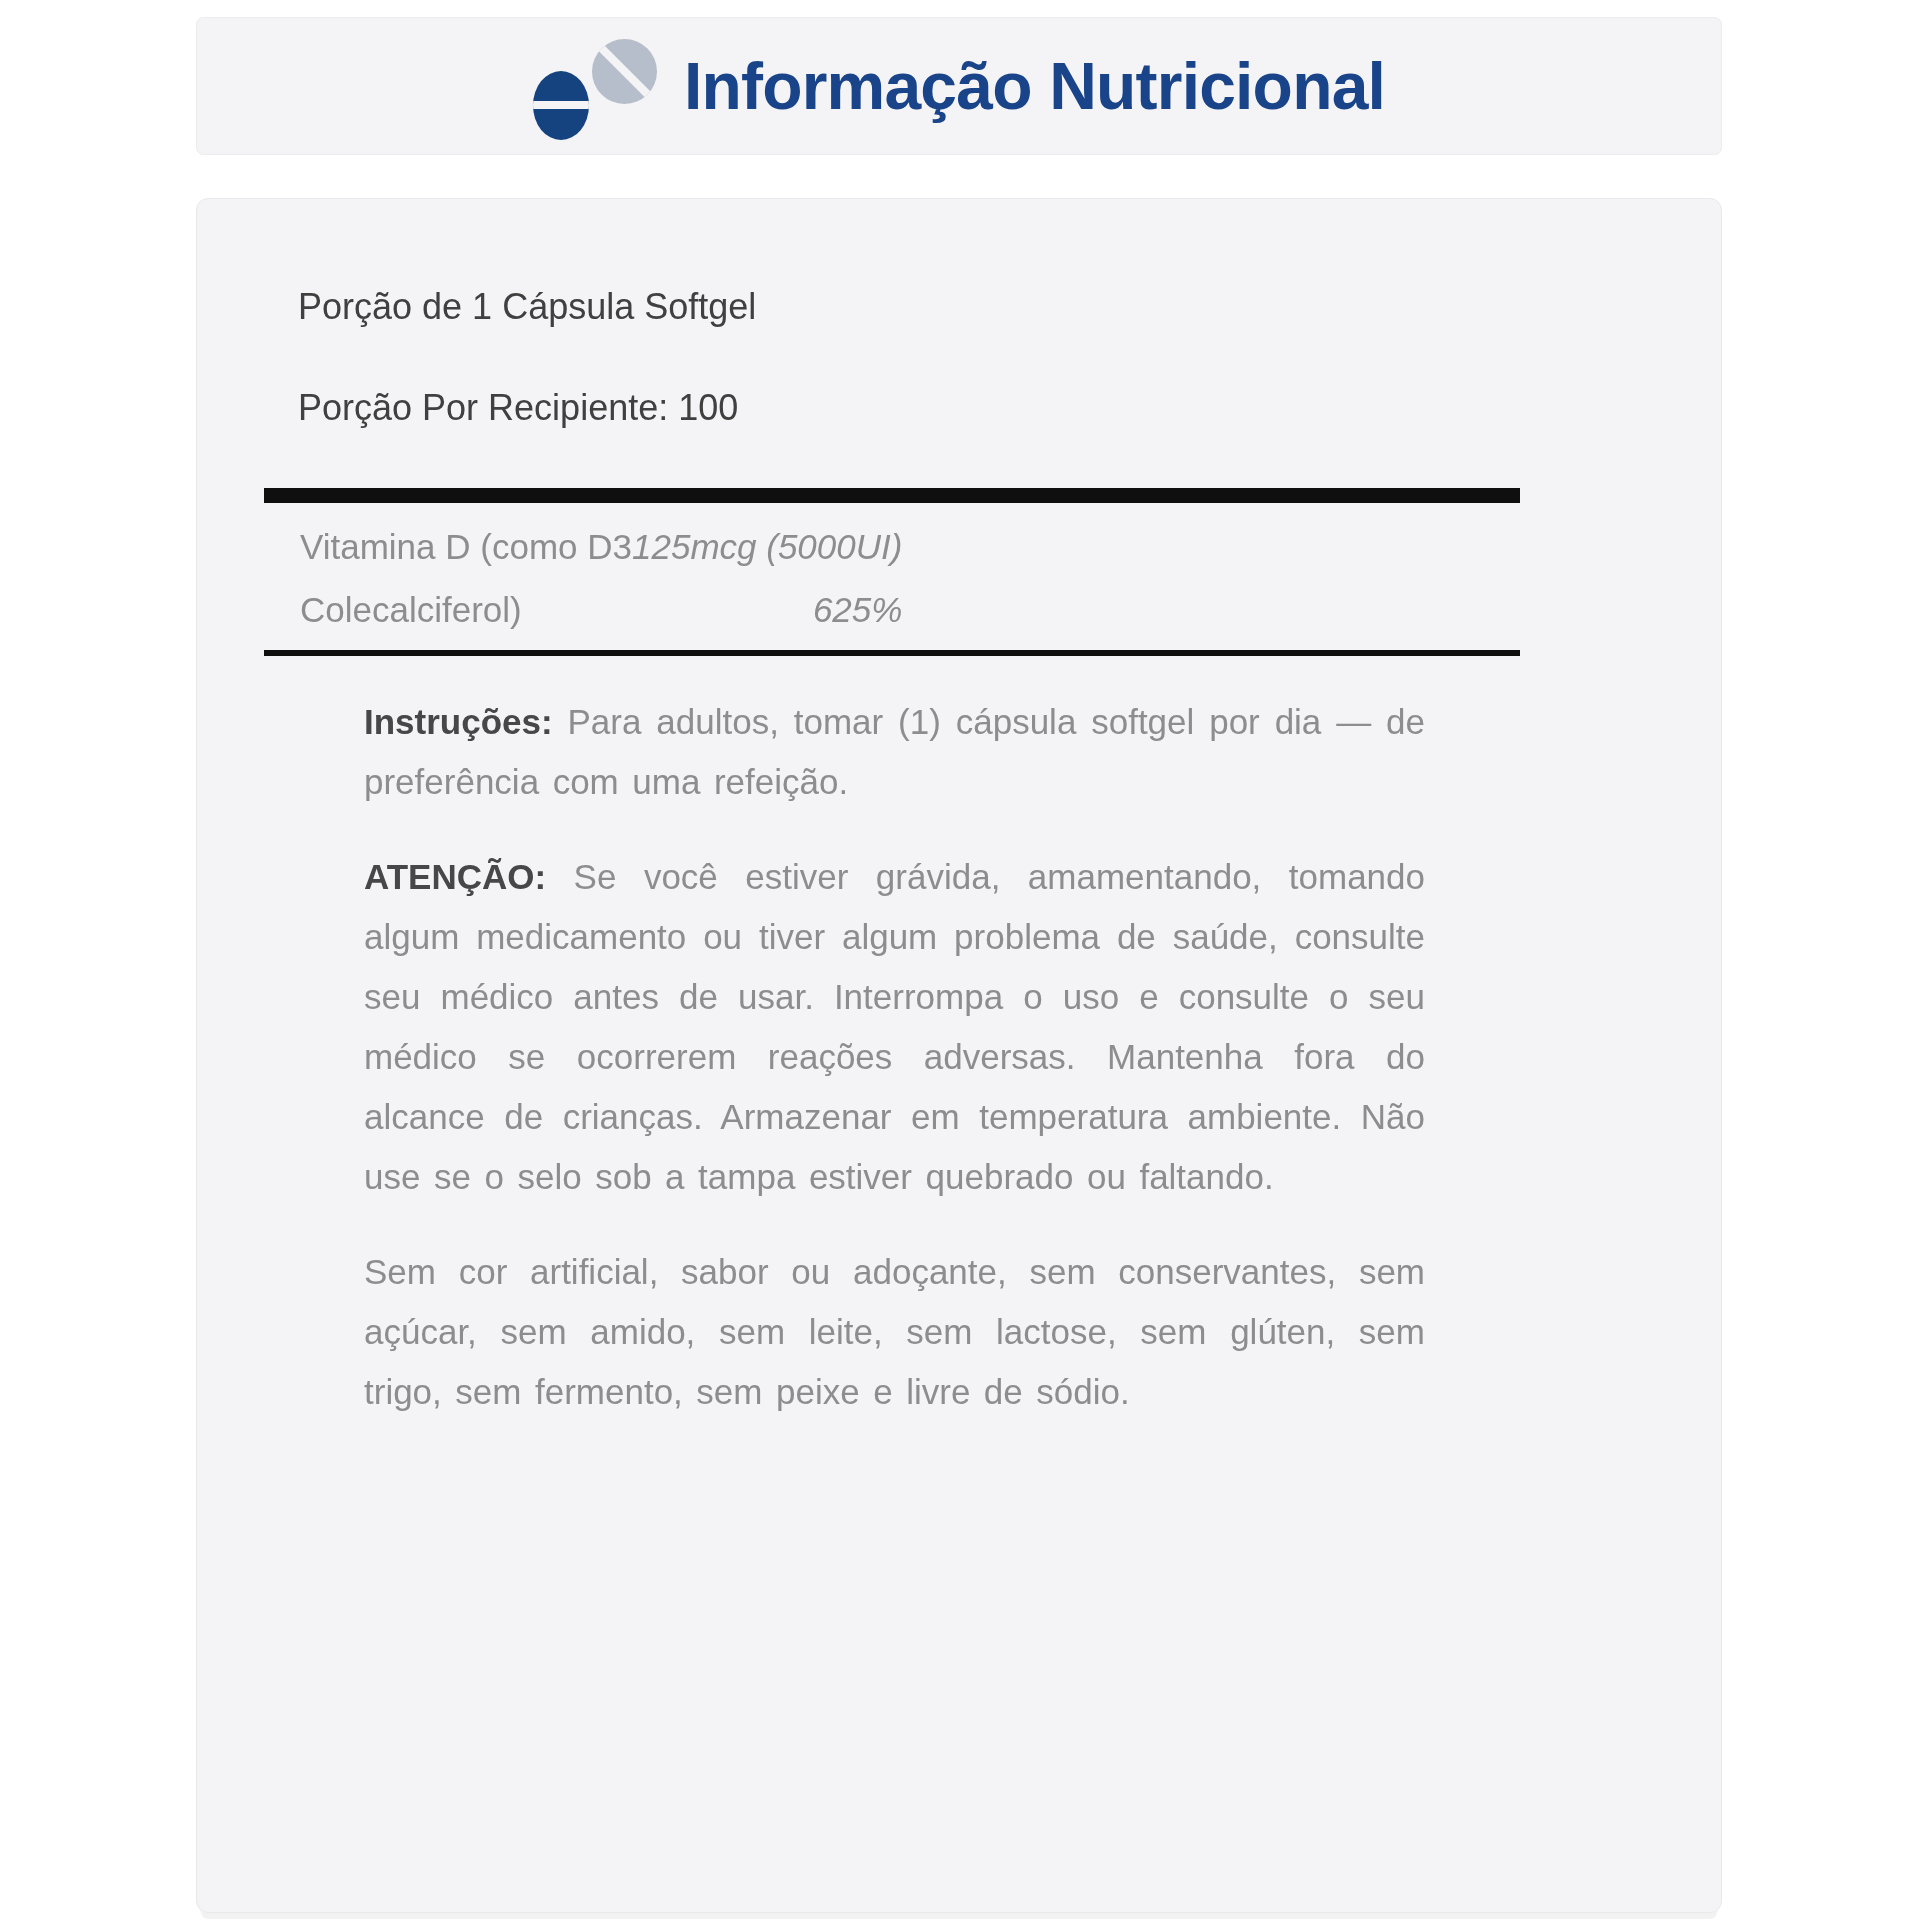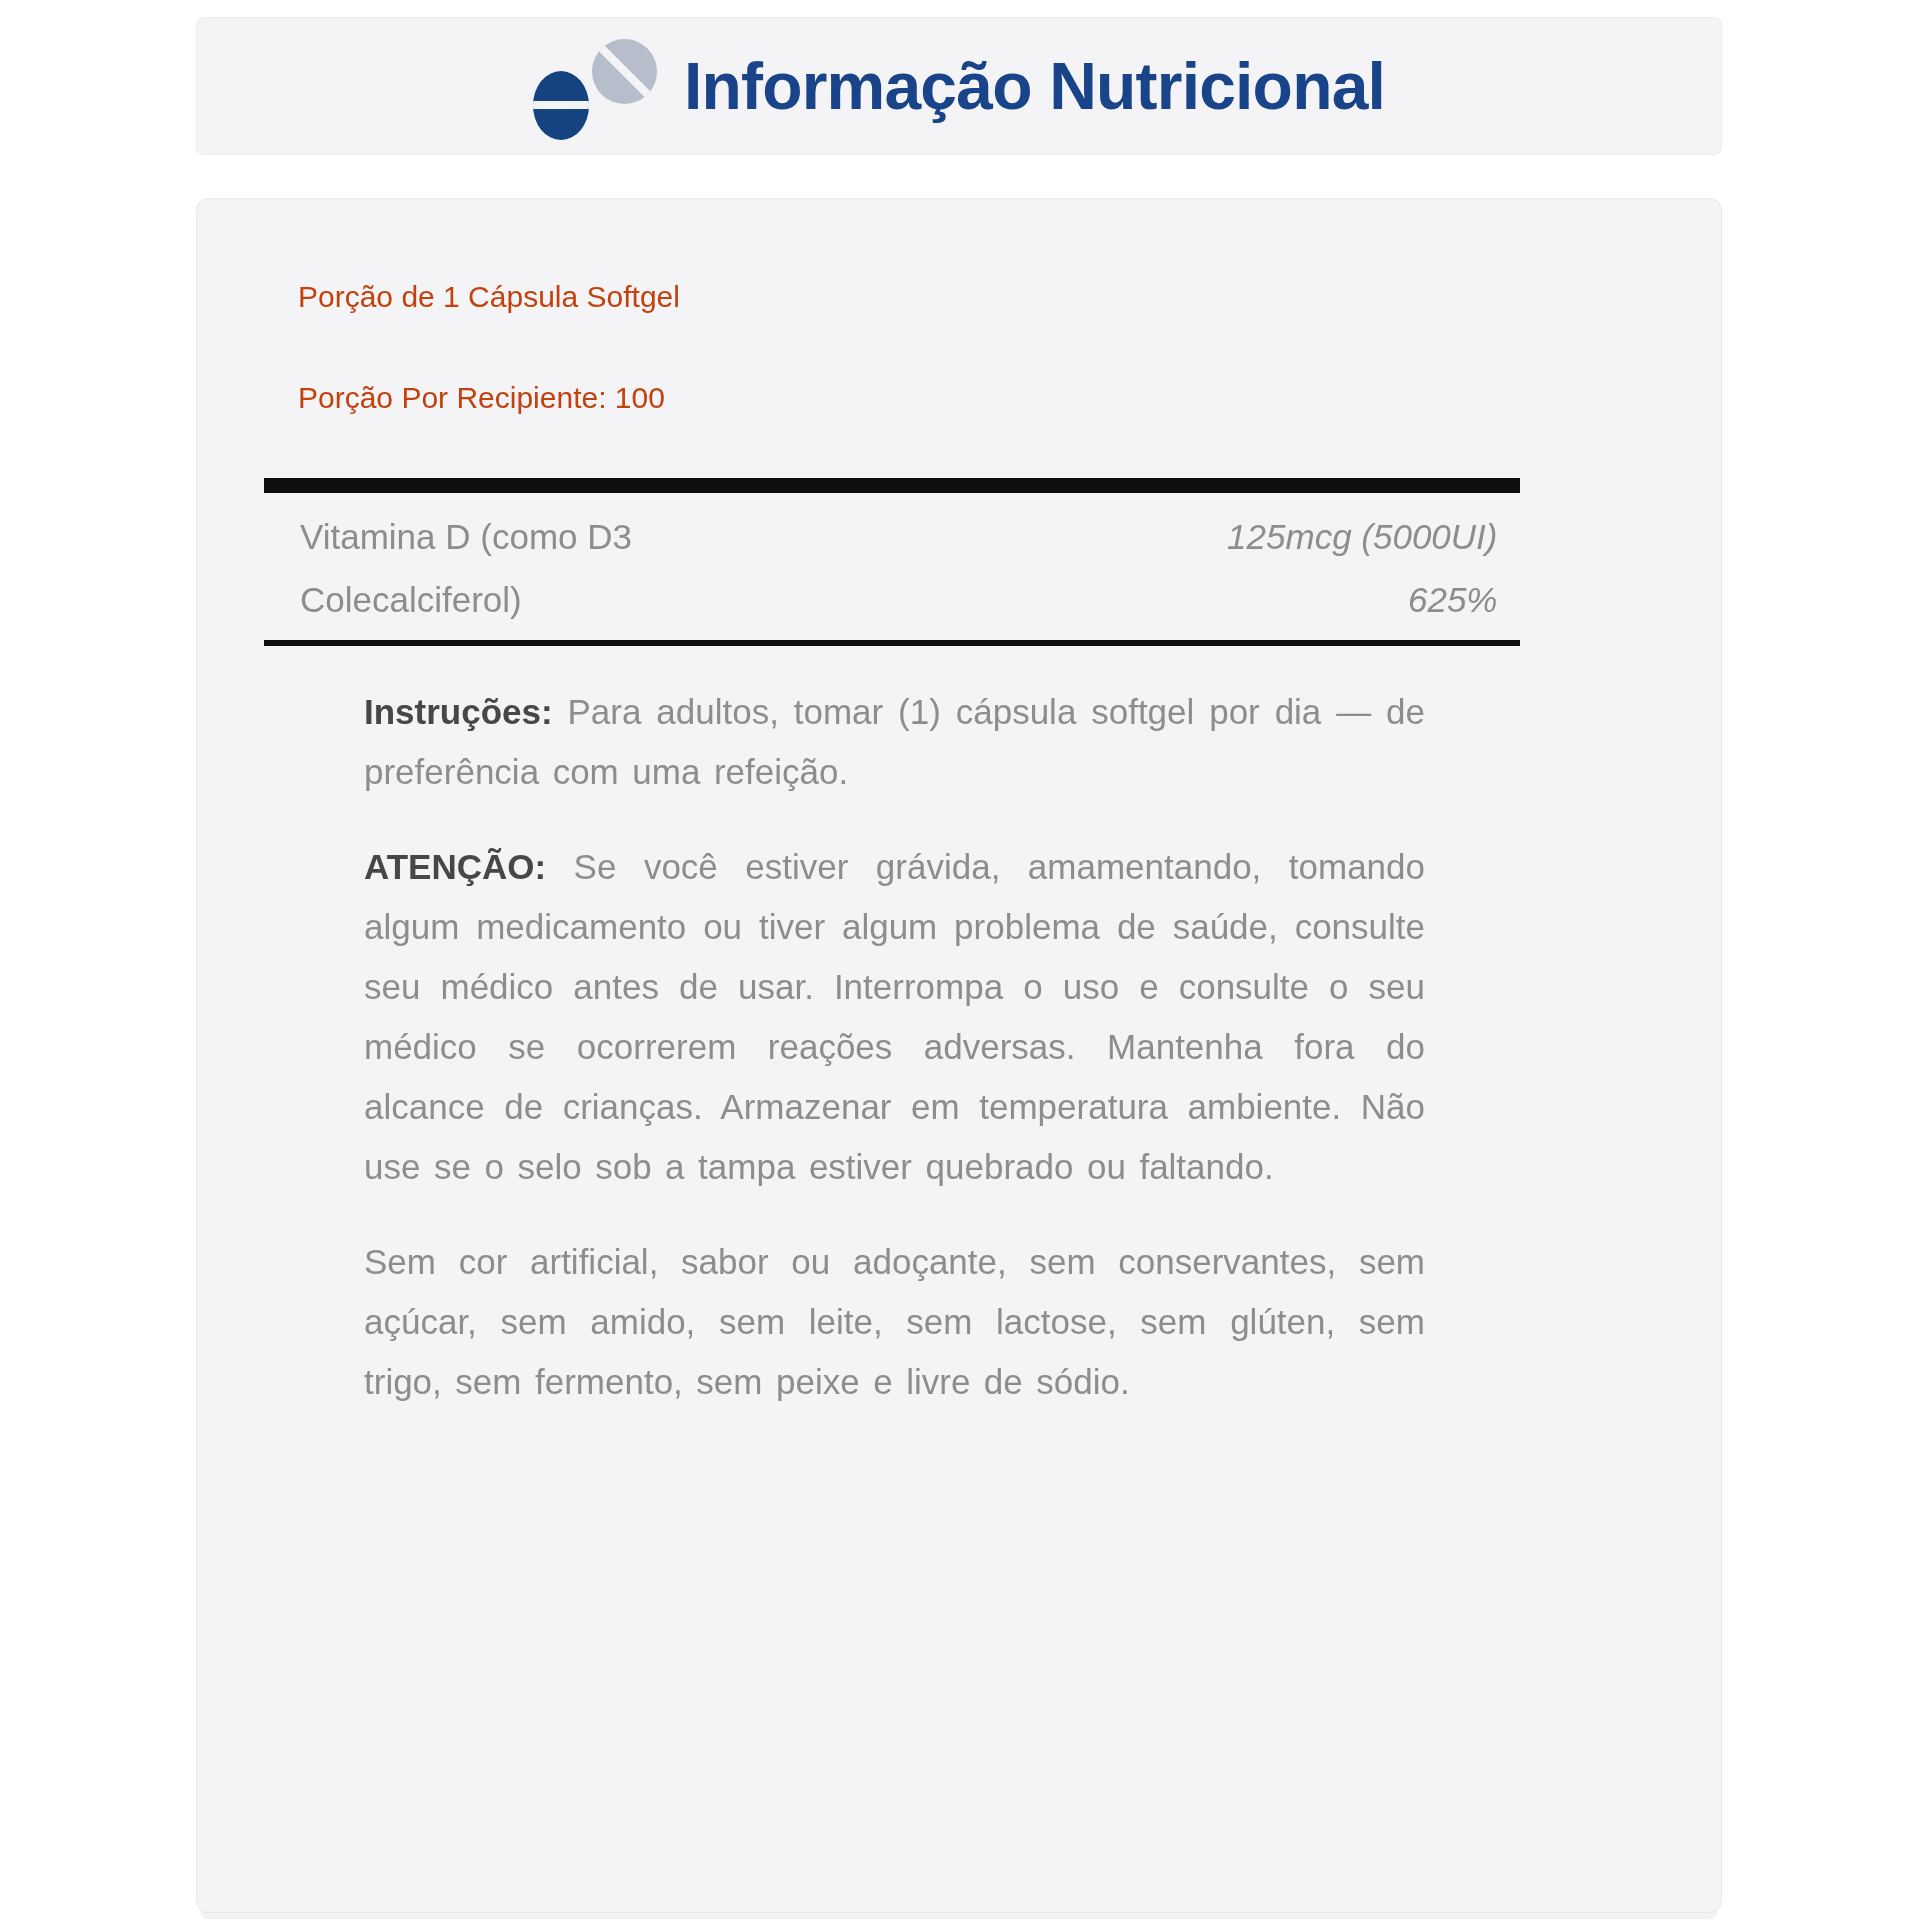--- a/index.html
+++ b/index.html
@@ -79,44 +79,43 @@
     left: 196px; top: 198px;
     width: 1526px; height: 1715px;
     background: #f4f4f6;
     border: 1.5px solid #e9e9eb;
     border-radius: 12px;
     box-sizing: border-box;
     padding-top: 75px;
     box-shadow: 0 10.5px 0 -4.5px rgba(0,0,0,0.05);
   }
   .serving {
-    margin: 2px 0 60px 101px;
-    font-size: 30px;
+    margin: 12px 0 60px 101px;
+    font-size: 36px;
     line-height: 41px;
-    color: #c2410c;
+    color: #404040;
   }
 
   
   .facts-table { margin: 45px 201px 0 67px; }
   .rule { background: #0f0f0f; }
   .rule-thick { height: 9px; }
   .rule-mid { height: 6px; }
   .t-head {
     display: flex;
     justify-content: space-between;
     align-items: baseline;
     padding: 30px 22.5px 27px 36px;
     font-size: 35px;
     font-weight: bold;
     color: #5c5c5e;
     line-height: 41px;
   }
   .t-row {
     display: flex;
-    justify-content: space-between;
     padding: 12px 22.5px 9px 36px;
     font-size: 35px;
     color: #8d8d8f;
     line-height: 63px;
   }
   .cell-right { text-align: right; font-style: italic; }
 
   
   .paragraphs {
     margin: 36px 0 0 167px;

